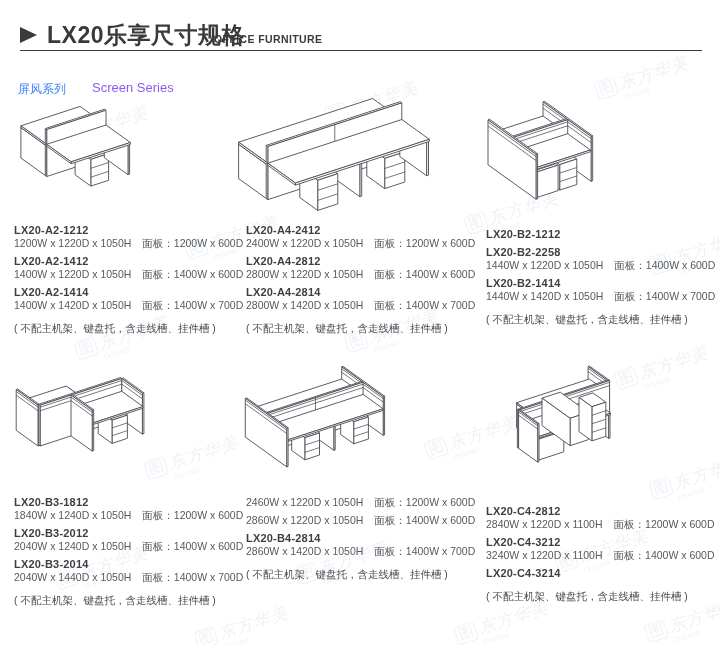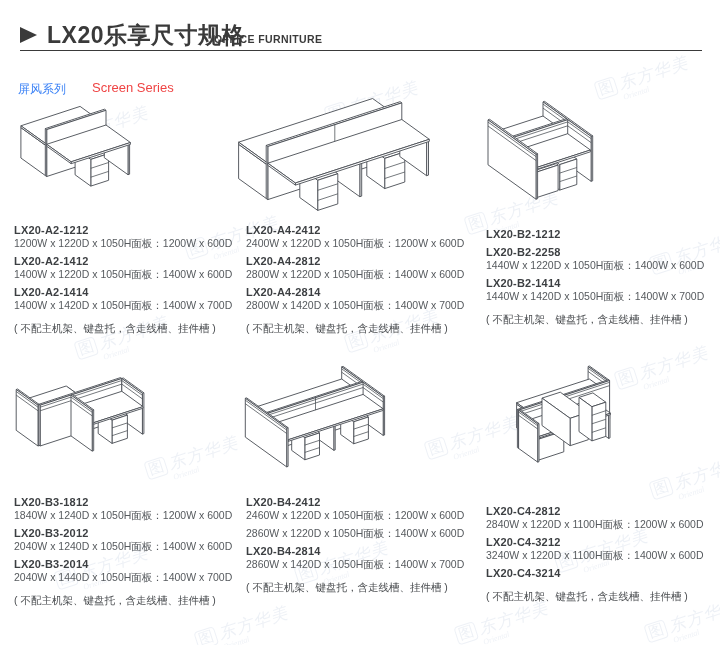--- a/index.html
+++ b/index.html
@@ -15,31 +15,31 @@
   .wm .wm-latin{font-size:8px;margin-left:24px;margin-top:-2px;}
   
   .content{position:absolute;inset:0;z-index:1;}
   .hdr{position:absolute;left:20px;top:20px;height:30px;}
   .arrow{position:absolute;left:0;top:7px;width:0;height:0;
          border-left:17px solid #3a3a3a;border-top:8px solid transparent;border-bottom:8px solid transparent;}
   .title-zh{position:absolute;left:27px;top:0;font-size:23px;font-weight:bold;color:#3a3a3a;white-space:nowrap;letter-spacing:.5px;}
   .title-en{position:absolute;left:194px;top:13px;font-size:10.5px;font-weight:bold;color:#3a3a3a;letter-spacing:.4px;white-space:nowrap;}
   .rule{position:absolute;left:20px;top:50px;width:682px;height:0;border-top:1.6px solid #3a3a3a;}
   .sec-zh{position:absolute;left:18px;top:81px;font-size:12px;color:#3b82f6;}
-  .sec-en{position:absolute;left:92px;top:80px;font-size:13px;color:#ef4444;}
+  .sec-en{position:absolute;left:92px;top:80px;font-size:13px;color:#8b5cf6;}
   
   svg.fig{position:absolute;overflow:visible;}
   .f{fill:#ffffff;stroke:#474c52;stroke-width:.9;stroke-linejoin:round;}
   .e{stroke:#474c52;stroke-width:.75;}
   
   .specs{position:absolute;white-space:nowrap;}
   .pair{margin-bottom:5px;}
   .model{font-size:11px;font-weight:bold;color:#3c3f42;line-height:13px;letter-spacing:.2px;}
   .dims{font-size:10.5px;color:#565a5e;line-height:13px;}
-  .dims .plb{color:#4e5256;}
+  .dims .plb{margin-left:11px;color:#4e5256;}
   .dims .pv{color:#565a5e;}
   .note{font-size:10.5px;color:#4a4d50;line-height:14px;margin-top:9px;}
 </style>
 </head>
 <body>
 
 <div class="page">
   <div id="watermarks">
       <div class="wm" style="left: 55px; top: 115px;"><span class="wm-logo">图</span><span class="wm-cjk">东方华美</span><div class="wm-latin">Oriental</div></div>
       <div class="wm" style="left: 325px; top: 90px;"><span class="wm-logo">图</span><span class="wm-cjk">东方华美</span><div class="wm-latin">Oriental</div></div>
@@ -374,21 +374,20 @@
         </div>
       <div class="pair">
           <div class="model">LX20-B3-2014</div>
         <div class="dims"><span class="sz">2040W x 1440D x 1050H</span><span class="plb">面板：</span><span class="pv">1400W x 700D</span></div>
         </div>
       <div class="note">( 不配主机架、键盘托，含走线槽、挂件槽 )</div>
     </div>
 
     <div class="specs" style="left:246px;top:496px">
       <div class="pair">
-          <div class="model">LX20-B4-2412</div>
         <div class="dims"><span class="sz">2460W x 1220D x 1050H</span><span class="plb">面板：</span><span class="pv">1200W x 600D</span></div>
         </div>
       <div class="pair">
         <div class="dims"><span class="sz">2860W x 1220D x 1050H</span><span class="plb">面板：</span><span class="pv">1400W x 600D</span></div>
         </div>
       <div class="pair">
           <div class="model">LX20-B4-2814</div>
         <div class="dims"><span class="sz">2860W x 1420D x 1050H</span><span class="plb">面板：</span><span class="pv">1400W x 700D</span></div>
         </div>
       <div class="note">( 不配主机架、键盘托，含走线槽、挂件槽 )</div>

